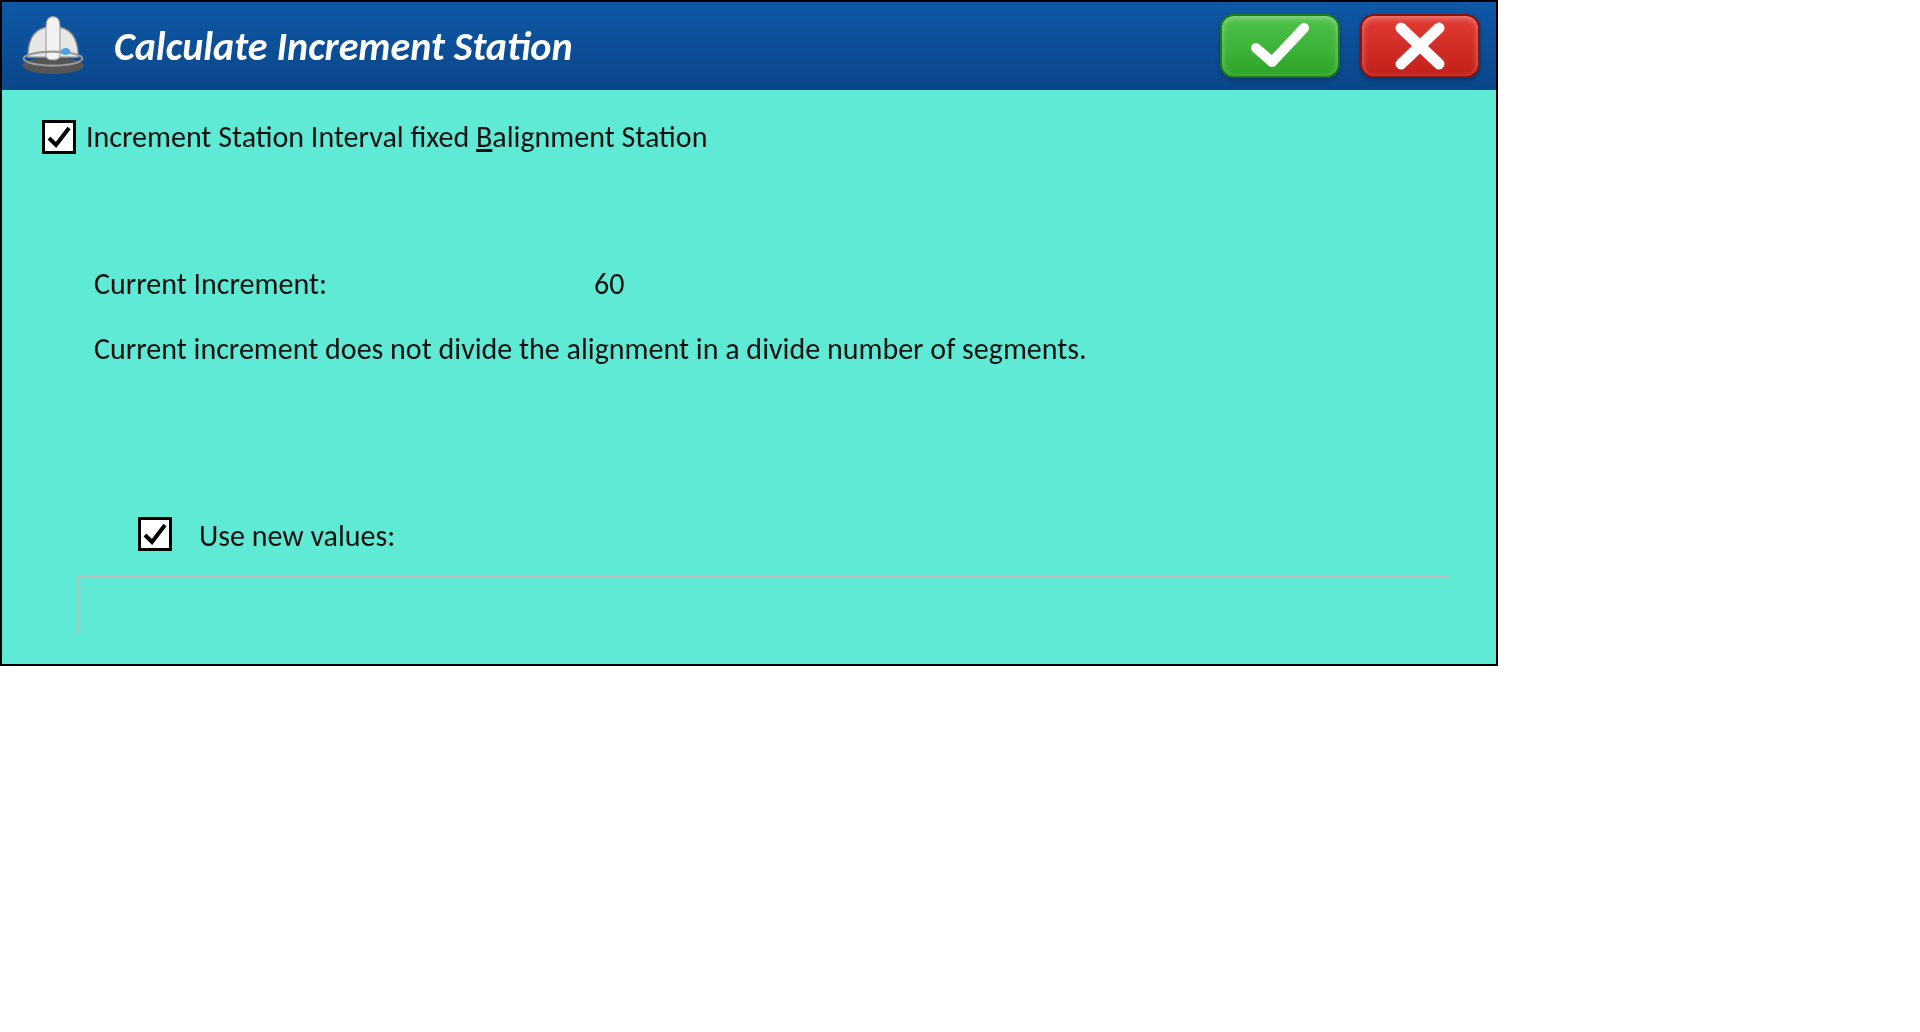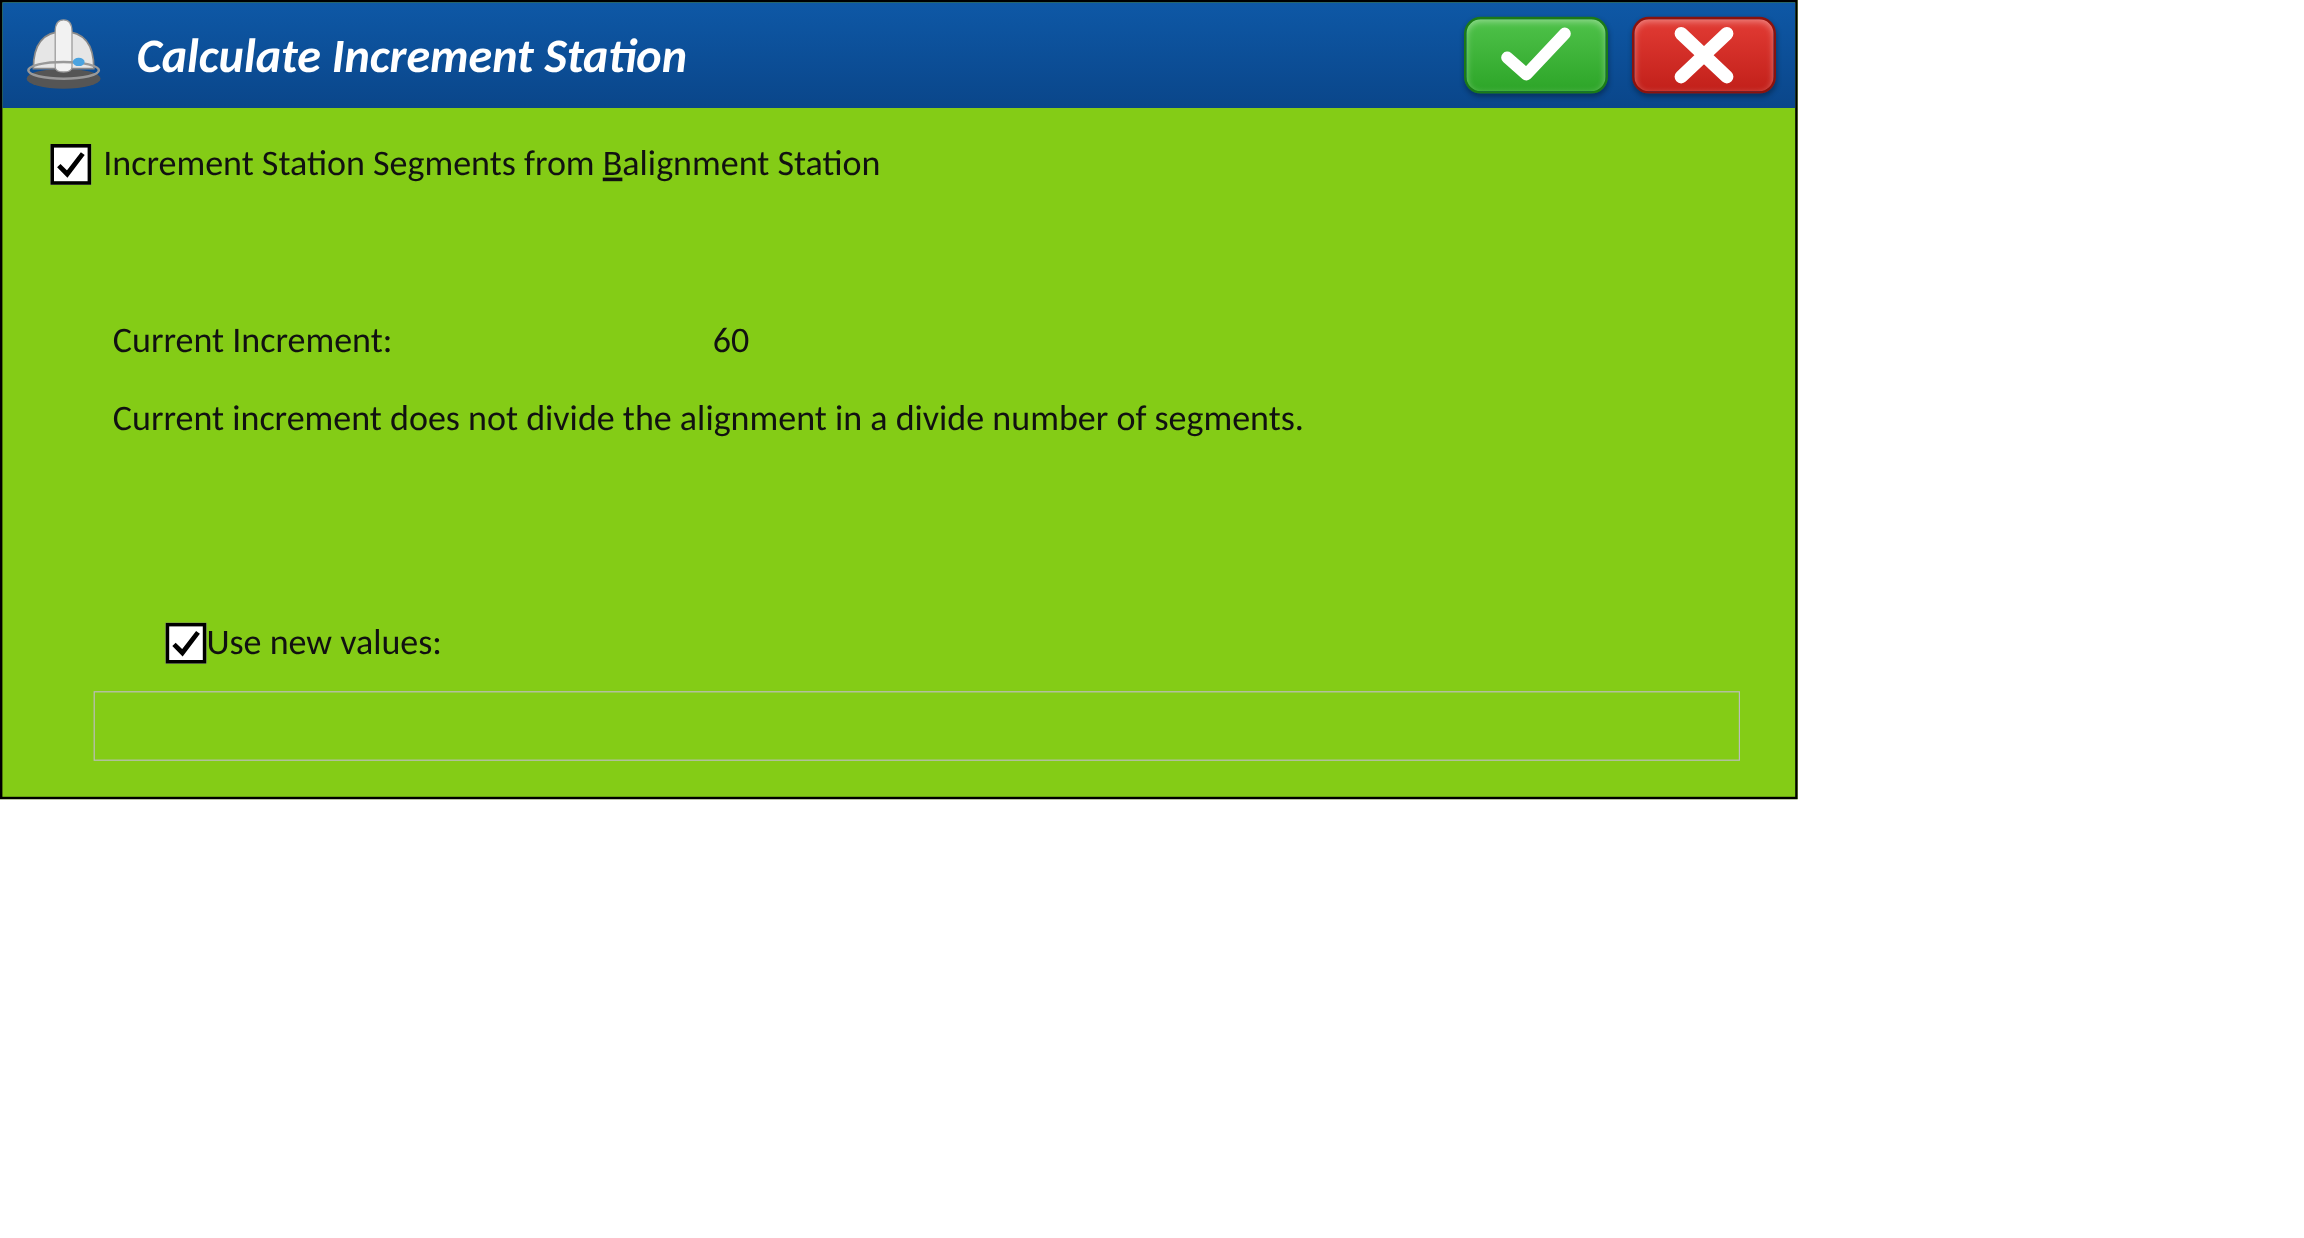--- a/index.html
+++ b/index.html
@@ -6,21 +6,21 @@
   html, body {
     width: 1920px;
     height: 1032px;
     font-family: "Segoe UI", "Calibri", Arial, sans-serif;
     background: #fff;
     overflow: hidden;
   }
   .window {
     width: 1498px;
     border: 2px solid #000;
-    background: #84cc16;
+    background: #5eead4;
     position: relative;
   }
   .titlebar {
     background: #0b4b8f;
     background: linear-gradient(#0e58a6,#0a468a);
     height: 88px;
     display: flex;
     align-items: center;
     padding: 0 16px;
     gap: 20px;
@@ -78,21 +78,21 @@
   }
   .chk svg { display:block; }
   .mnemonic { text-decoration: underline; }
 
   .info-block { padding-left: 24px; margin-bottom: 150px; }
   .info-row { display:flex; margin-bottom: 28px; margin-left: 28px; }
   .info-label { width: 500px; }
   .info-msg { padding-left: 28px; }
 
   .use-new-row {
-    display:flex; align-items:center; gap:0;
+    display:flex; gap:27px;
     padding-left: 96px;
     margin-bottom: 22px;
   }
 
   .frame {
     border: 1px solid #bdbdbd;
     margin: 0 6px 0 36px;
     padding: 30px 44px 26px 56px;
   }
   .frame-row {
@@ -148,21 +148,21 @@
 
   <div class="body">
 
     <div class="chk-row">
       <div class="chk">
         <svg width="26" height="26" viewBox="0 0 26 26">
           <path d="M3 14 L10 21 L23 4" fill="none" stroke="#000" stroke-width="4"></path>
         </svg>
       </div>
       <label>
-        <span>Increment Station Segments from </span><span class="mnemonic">B</span><span>alignment Station</span>
+        <span>Increment Station Interval fixed </span><span class="mnemonic">B</span><span>alignment Station</span>
       </label>
     </div>
 
     <div class="info-block">
       <div class="info-row">
         <div class="info-label">Current Increment:</div>
         <div>60</div>
       </div>
       <div class="info-msg">Current increment does not divide the alignment in a divide number of segments.</div>
     </div>

